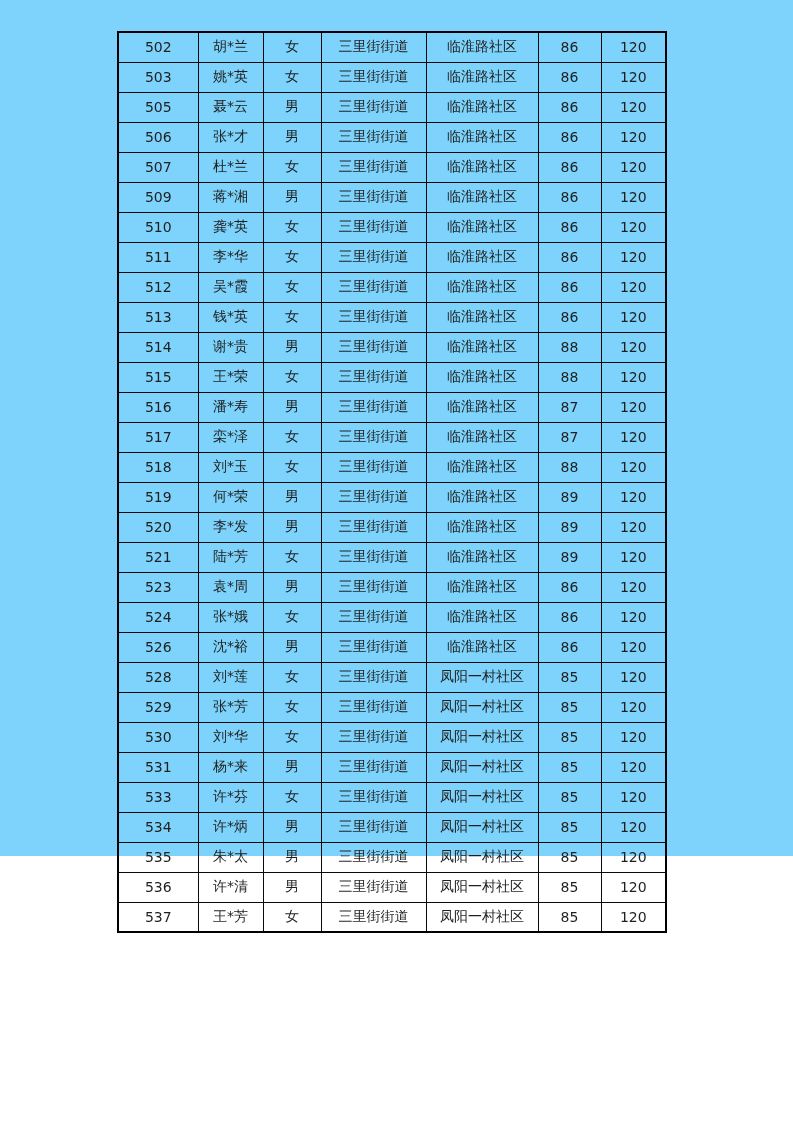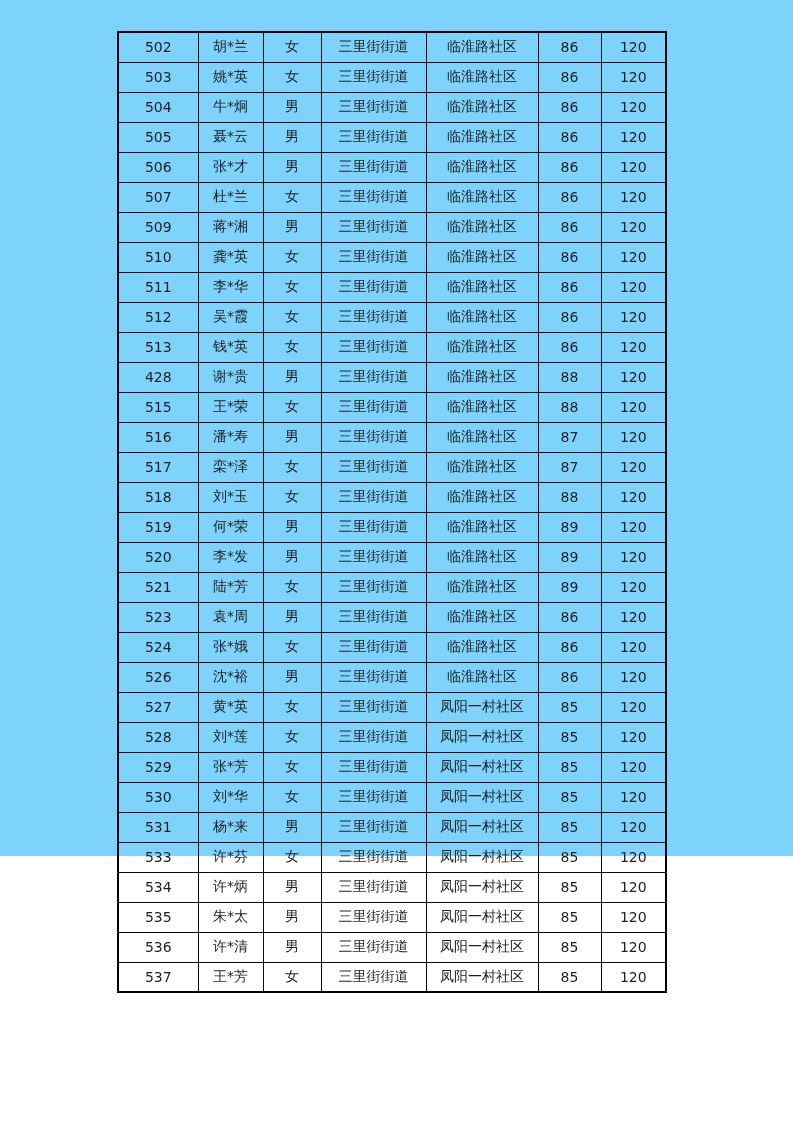--- a/index.html
+++ b/index.html
@@ -72,29 +72,20 @@
         <tr>
           <td>503</td>
           <td>姚*英</td>
           <td>女</td>
           <td>三里街街道</td>
           <td>临淮路社区</td>
           <td>86</td>
           <td>120</td>
         </tr>
         <tr>
-          <td>504</td>
-          <td>牛*炯</td>
-          <td>男</td>
-          <td>三里街街道</td>
-          <td>临淮路社区</td>
-          <td>86</td>
-          <td>120</td>
-        </tr>
-        <tr>
           <td>505</td>
           <td>聂*云</td>
           <td>男</td>
           <td>三里街街道</td>
           <td>临淮路社区</td>
           <td>86</td>
           <td>120</td>
         </tr>
         <tr>
           <td>506</td>
@@ -153,21 +144,21 @@
         <tr>
           <td>513</td>
           <td>钱*英</td>
           <td>女</td>
           <td>三里街街道</td>
           <td>临淮路社区</td>
           <td>86</td>
           <td>120</td>
         </tr>
         <tr>
-          <td>428</td>
+          <td>514</td>
           <td>谢*贵</td>
           <td>男</td>
           <td>三里街街道</td>
           <td>临淮路社区</td>
           <td>88</td>
           <td>120</td>
         </tr>
         <tr>
           <td>515</td>
           <td>王*荣</td>
@@ -249,29 +240,20 @@
           <td>86</td>
           <td>120</td>
         </tr>
         <tr>
           <td>526</td>
           <td>沈*裕</td>
           <td>男</td>
           <td>三里街街道</td>
           <td>临淮路社区</td>
           <td>86</td>
-          <td>120</td>
-        </tr>
-        <tr>
-          <td>527</td>
-          <td>黄*英</td>
-          <td>女</td>
-          <td>三里街街道</td>
-          <td>凤阳一村社区</td>
-          <td>85</td>
           <td>120</td>
         </tr>
         <tr>
           <td>528</td>
           <td>刘*莲</td>
           <td>女</td>
           <td>三里街街道</td>
           <td>凤阳一村社区</td>
           <td>85</td>
           <td>120</td>

